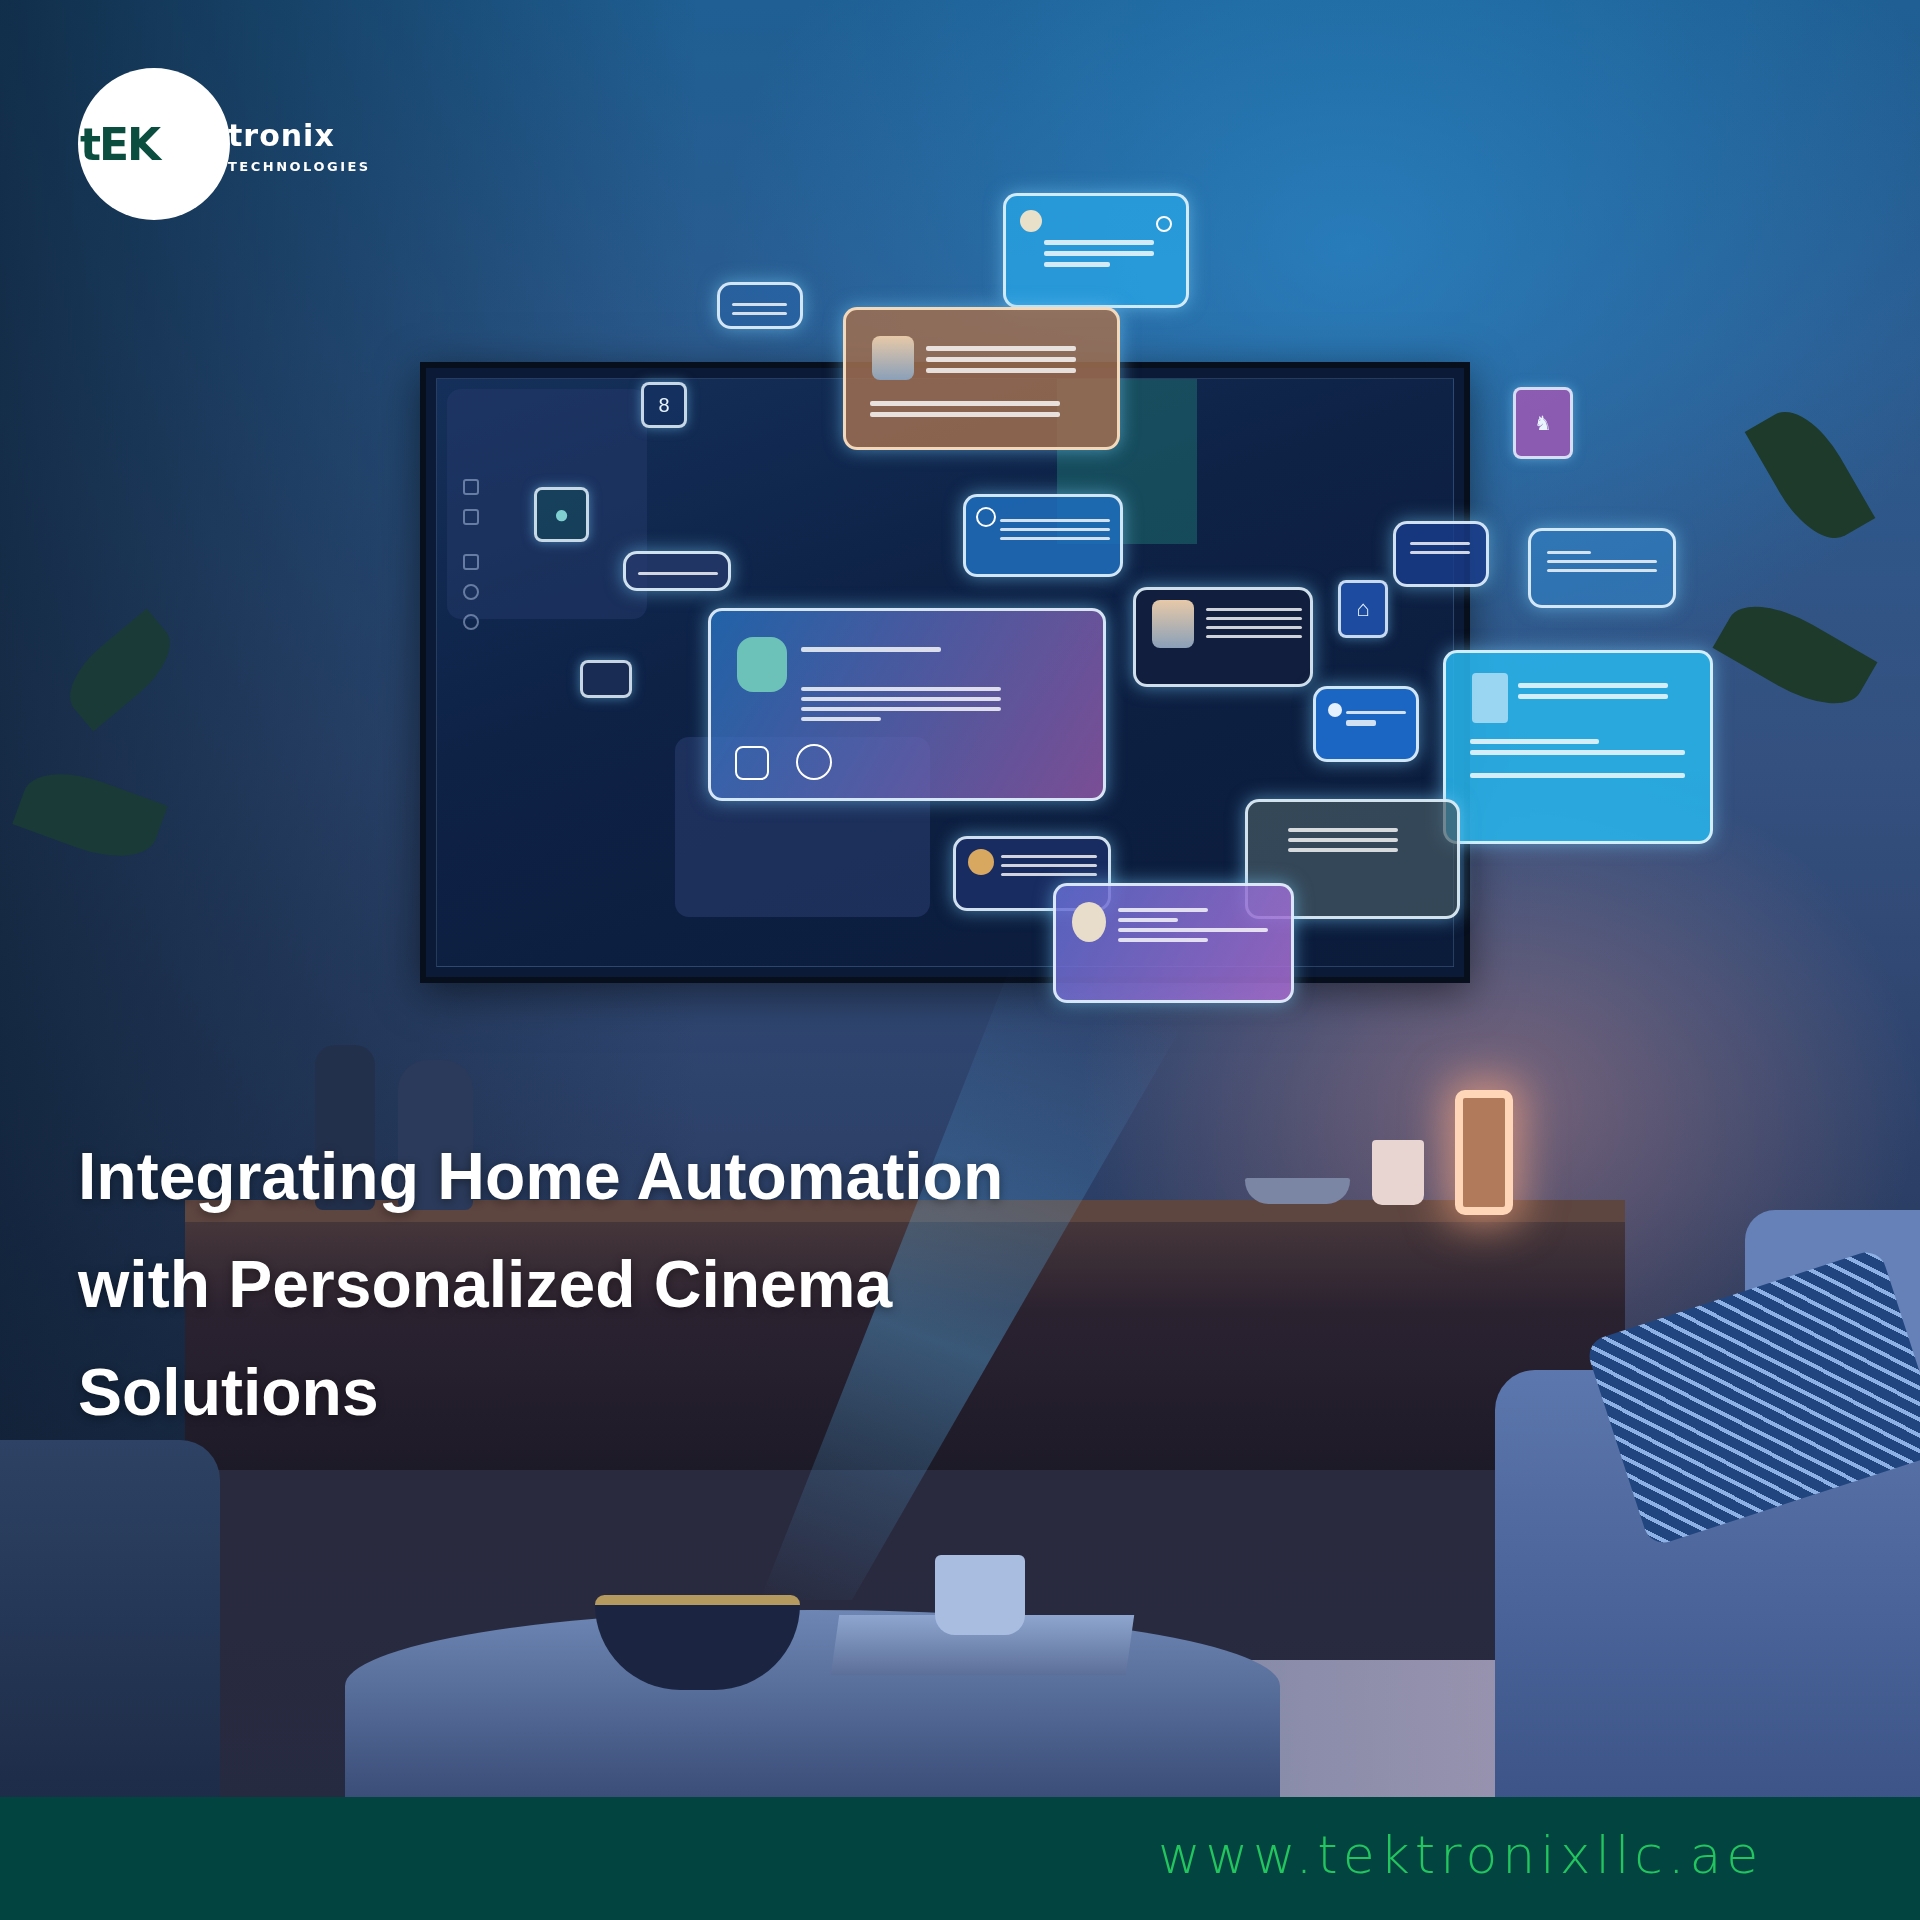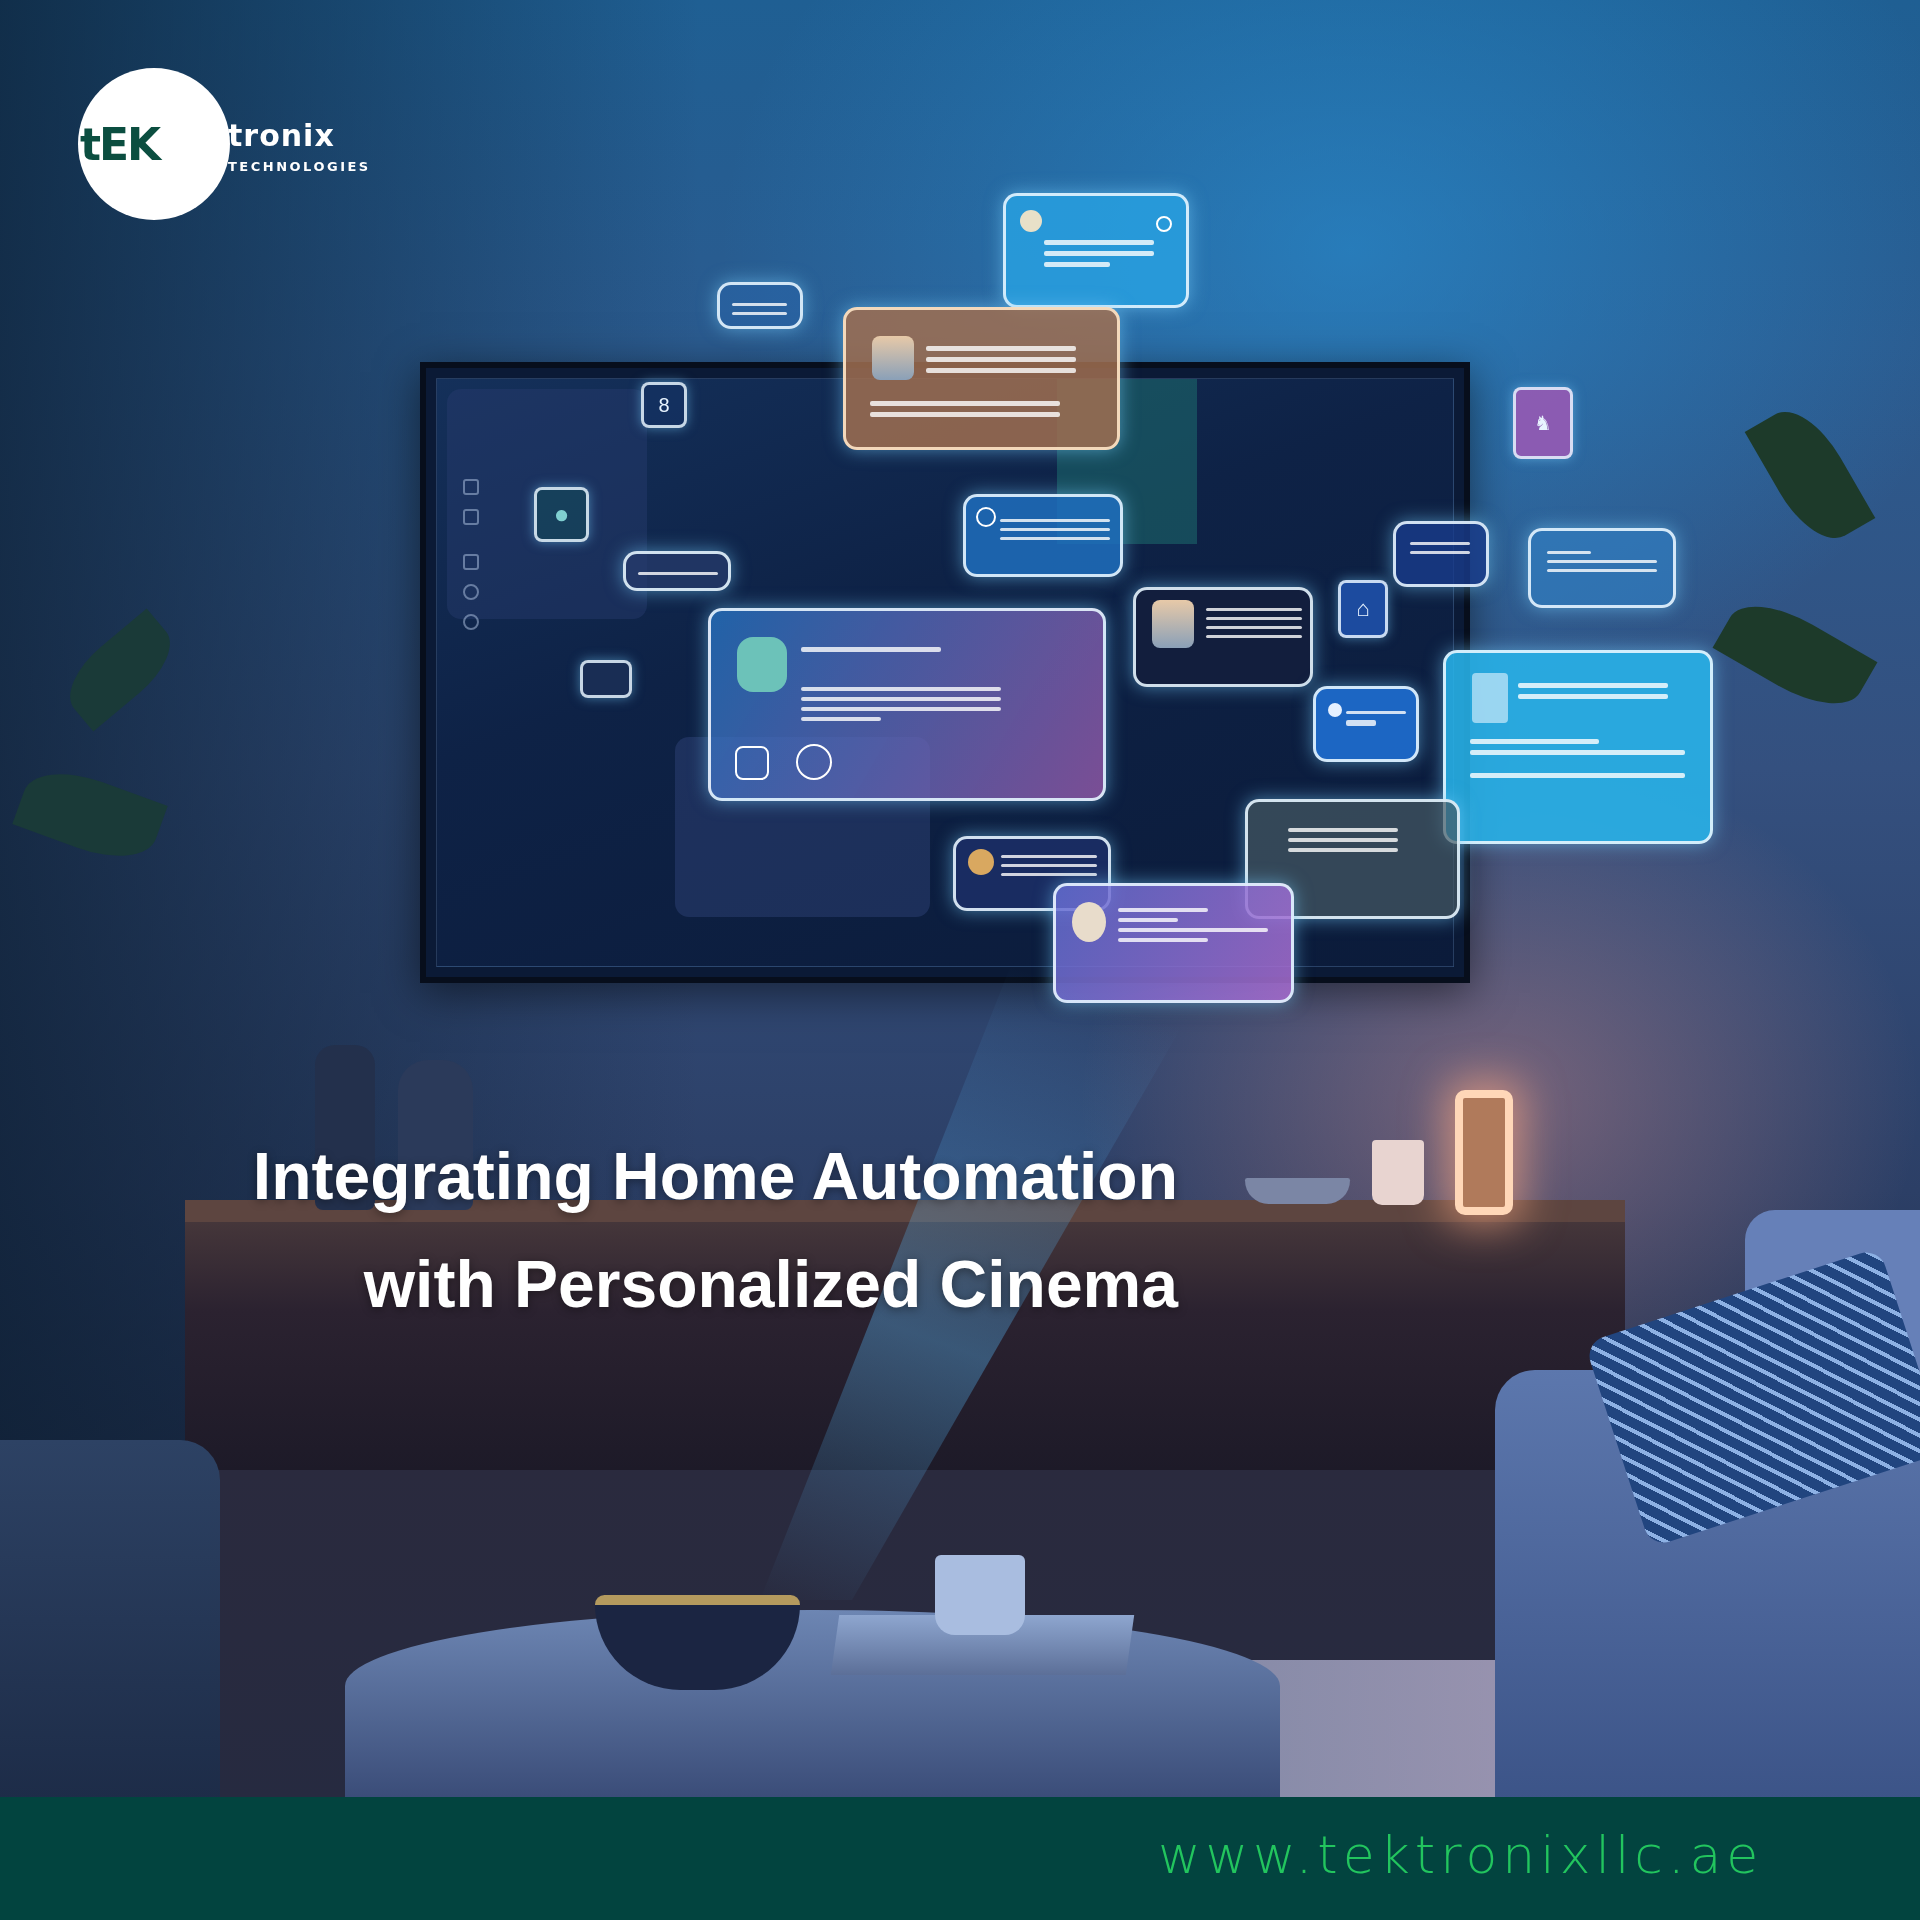--- a/index.html
+++ b/index.html
@@ -50,21 +50,21 @@
   
   .logo{position:absolute;left:78px;top:68px;display:flex;align-items:center;}
   .logo-circle{width:152px;height:152px;border-radius:50%;background:#ffffff;display:flex;align-items:center;justify-content:flex-start;}
   .logo-mark{font-family:"DejaVu Sans",sans-serif;font-weight:bold;font-size:44px;letter-spacing:-2px;color:#0b4e40;margin-left:2px;}
   .logo-text{margin-left:-2px;display:flex;flex-direction:column;}
   .logo-word{font-family:"DejaVu Sans",sans-serif;font-weight:bold;font-size:30px;color:#ffffff;letter-spacing:1px;line-height:42px;}
   .logo-sub{font-family:"DejaVu Sans",sans-serif;font-weight:bold;font-size:13px;color:#ffffff;letter-spacing:2.5px;margin-top:2px;}
   
   .headline{position:absolute;left:78px;top:1122px;width:1100px;color:#ffffff;font-weight:bold;font-size:66px;line-height:108px;
     text-shadow:0 2px 10px rgba(0,0,0,0.4);}
-  .headline div{white-space:nowrap;text-align:right;}
+  .headline div{white-space:nowrap;}
   
   .footer{position:absolute;left:0;top:1797px;width:1920px;height:123px;background:#02443f;}
   .footer-url{position:absolute;left:1158px;top:28px;font-family:"DejaVu Sans",sans-serif;font-size:52px;color:#22c55e;letter-spacing:5px;font-weight:300;}
 </style>
 </head>
 <body>
 
 <div class="canvas">
   <div class="vignette-left"></div>
 
@@ -235,18 +235,19 @@
     </div>
     <div class="logo-text">
       <span class="logo-word">tronix</span>
       <span class="logo-sub">TECHNOLOGIES</span>
     </div>
   </div>
 
   <div class="headline">
     <div>Integrating Home Automation</div>
     <div>with Personalized Cinema</div>
+    <div>Solutions</div>
   </div>
 
   <div class="footer">
     <span class="footer-url">www.tektronixllc.ae</span>
   </div>
 </div>
 
 </body></html>

